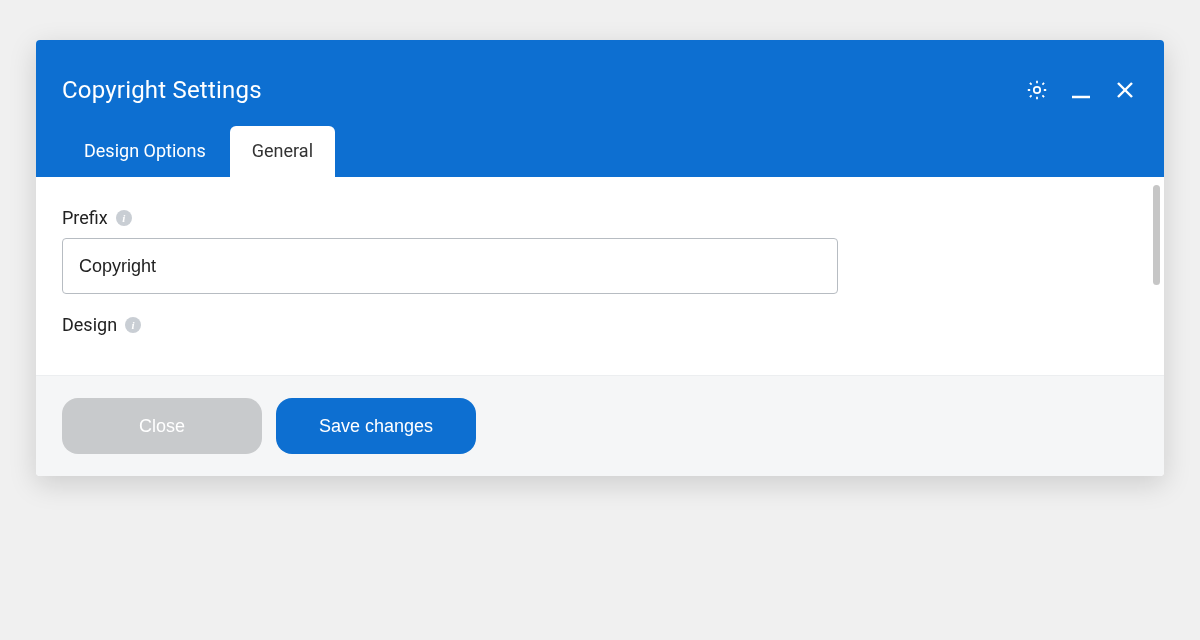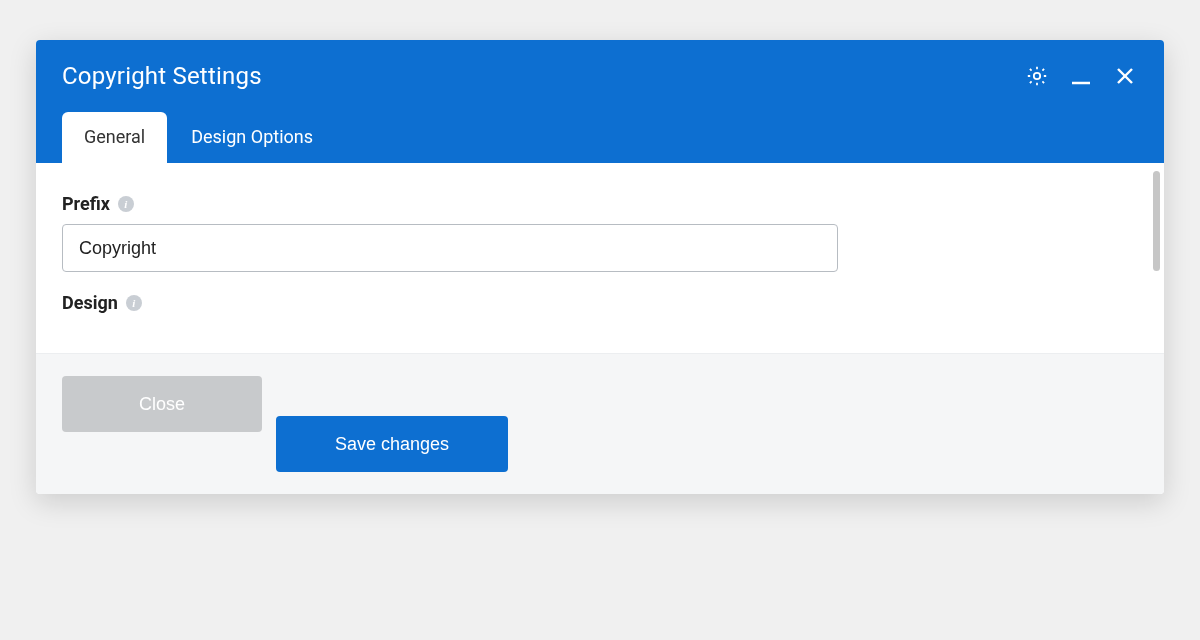--- a/index.html
+++ b/index.html
@@ -17,21 +17,21 @@
     background: #fff;
     border-radius: 4px;
     box-shadow: 0 8px 28px rgba(0,0,0,0.15);
     overflow: hidden;
     display: flex;
     flex-direction: column;
   }
   .modal-header {
     background: #0d6fd1;
     color: #fff;
-    padding-top: 22px;
+    padding-top: 36px;
   }
   .header-top {
     display: flex;
     align-items: center;
     justify-content: space-between;
     padding: 0 26px 22px 26px;
   }
   .modal-title {
     font-size: 24px;
     font-weight: 400;
@@ -79,42 +79,42 @@
     margin-bottom: 20px;
   }
   .field-label-row {
     display: flex;
     align-items: center;
     gap: 8px;
     margin-bottom: 10px;
   }
   .field-label {
     font-size: 18px;
-    font-weight: 700;
+    font-weight: 400;
     color: #222;
   }
   .info-icon {
     width: 16px;
     height: 16px;
     border-radius: 50%;
     background: #c9ced4;
     color: #fff;
     font-size: 11px;
     font-weight: 700;
     display: flex;
     align-items: center;
     justify-content: center;
     font-style: italic;
     font-family: Georgia, serif;
     cursor: pointer;
   }
   .text-input {
     width: 776px;
     max-width: 100%;
-    height: 48px;
+    height: 56px;
     border: 1px solid #b7bcc2;
     border-radius: 4px;
     padding: 0 16px;
     font-size: 18px;
     color: #222;
     outline: none;
   }
 
   .scrollbar-thumb {
     position: absolute;
@@ -130,35 +130,34 @@
   .modal-footer {
     background: #f5f6f7;
     padding: 22px 26px;
     display: flex;
     gap: 14px;
     border-top: 1px solid #eceef0;
   }
   .btn {
     height: 56px;
     border: none;
-    border-radius: 4px;
+    border-radius: 16px;
     font-size: 18px;
     cursor: pointer;
     padding: 0 20px;
   }
   .btn-close {
     width: 200px;
     background: #c8cacc;
     color: #fff;
   }
   .btn-save {
-    width: 232px;
+    width: 200px;
     background: #0d6fd1;
     color: #fff;
-    margin-top: 40px;
   }
 </style>
 </head>
 <body>
 
 <div class="modal">
 
   <div class="modal-header">
     <div class="header-top">
       <div class="modal-title">Copyright Settings</div>
@@ -177,25 +176,25 @@
         <span class="win-icon">
           <svg width="24" height="24" viewBox="0 0 24 24" stroke="currentColor" stroke-width="2.4">
             <line x1="5" y1="5" x2="19" y2="19"></line>
             <line x1="19" y1="5" x2="5" y2="19"></line>
           </svg>
         </span>
       </div>
     </div>
 
     <div class="tabs">
+      <div class="tab">
+        <span>Design Options</span>
+      </div>
       <div class="tab active">
         <span>General</span>
-      </div>
-      <div class="tab">
-        <span>Design Options</span>
       </div>
     </div>
   </div>
 
   <div class="modal-body">
 
     <div class="form-group">
       <div class="field-label-row">
         <span class="field-label">Prefix</span>
         <span class="info-icon">i</span>

